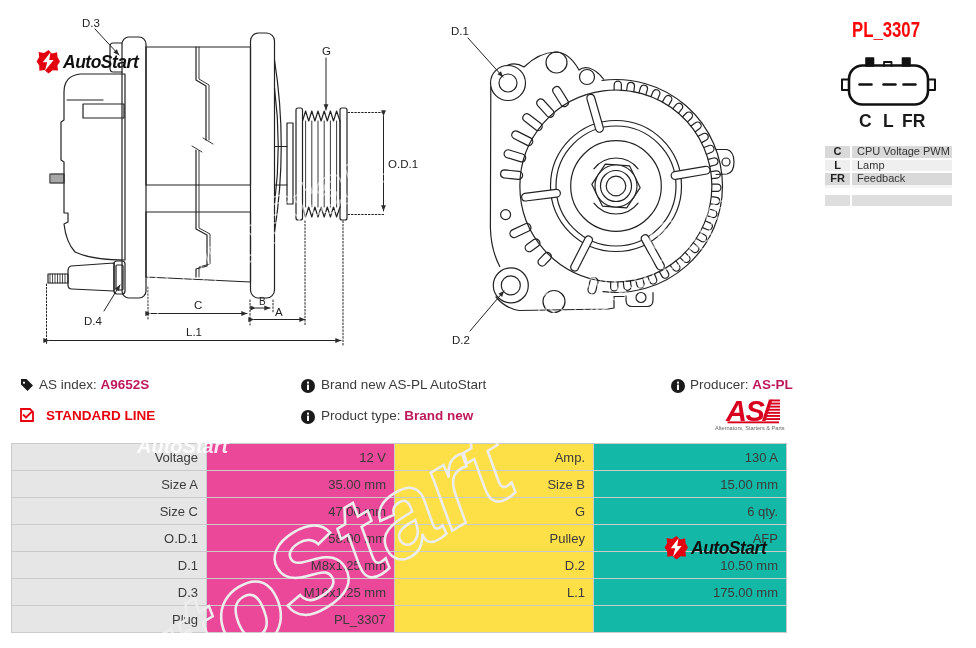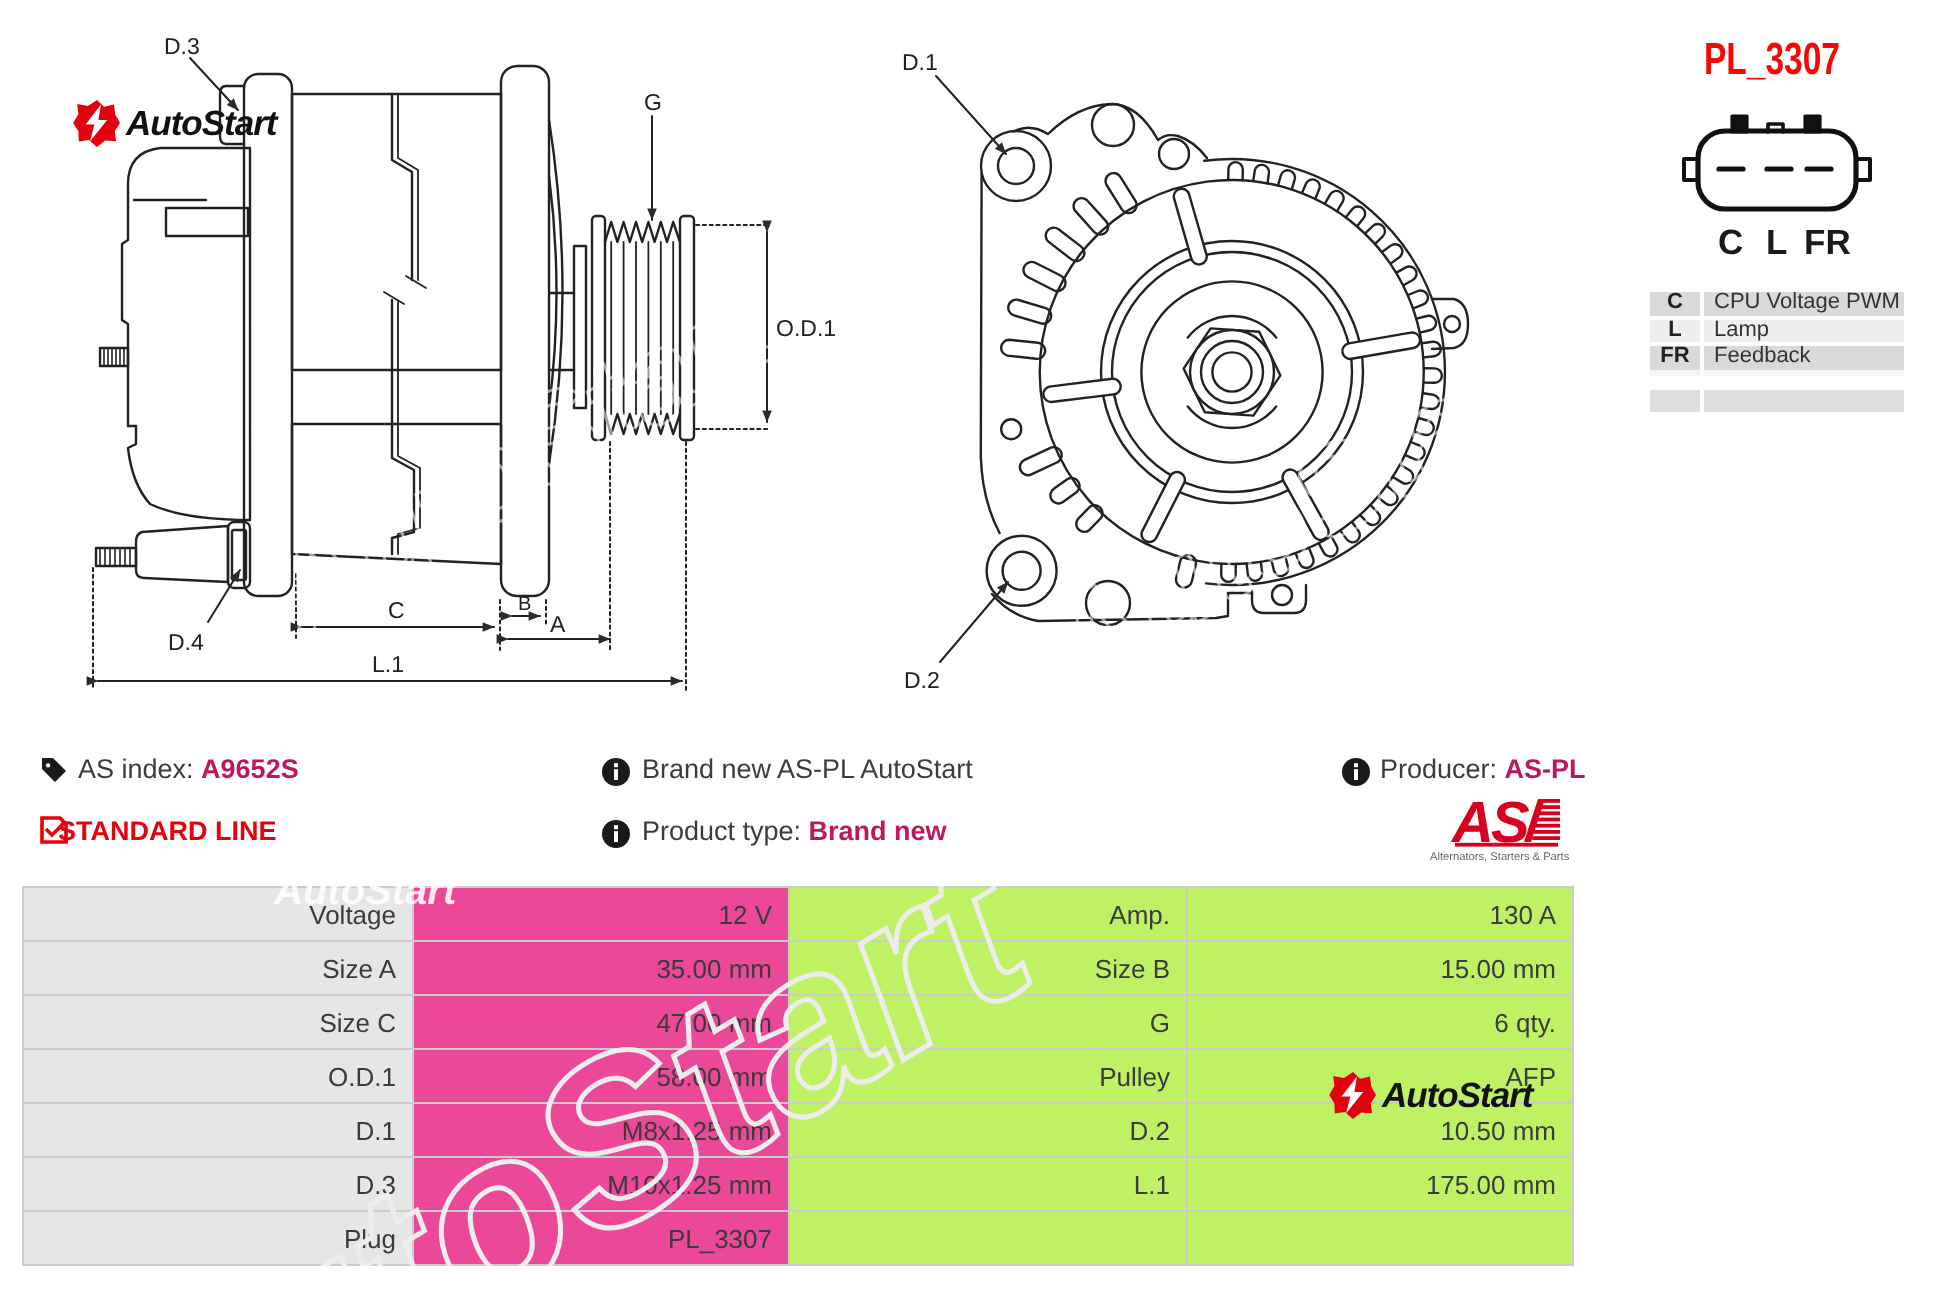--- a/index.html
+++ b/index.html
@@ -9,22 +9,22 @@
 #infos{position:absolute;left:0;top:0;width:976px;height:648px;font-size:13.5px;color:#3c3c3c;}
 .irow{position:absolute;white-space:nowrap;}
 .irow b{color:#be185d;}
 .red{color:#e8000d;font-weight:bold;}
 table.spec{position:absolute;left:11px;top:443px;border-collapse:collapse;
  font-size:13px;color:#3b3b3b;table-layout:fixed;width:776px;}
 table.spec td{border:1px solid #cbcbcb;height:26px;padding:0 8px 0 0;
  text-align:right;vertical-align:middle;}
 table.spec td.k1{width:186px;background:#e6e6e6;margin-top:48px;}
 table.spec td.v1{width:179px;background:#ec4899;}
-table.spec td.k2{width:190px;background:#bef264;}
-table.spec td.v2{width:184px;background:#bef264;margin-top:22px;}
+table.spec td.k2{width:190px;background:#fde047;}
+table.spec td.v2{width:184px;background:#14b8a6;margin-top:22px;}
 .pinrow{position:absolute;font-size:11px;color:#333;}
 .pk{position:absolute;left:0;width:25px;text-align:center;font-weight:bold;color:#222;}
 .pv{position:absolute;left:27px;width:100px;padding-left:5px;box-sizing:border-box;}
 .wm{position:absolute;font-style:italic;font-weight:bold;white-space:nowrap;
  pointer-events:none;}
 </style>
 </head>
 <body>
 
 <svg class="abs" style="left:0;top:0" width="976" height="372" viewBox="0 0 976 372" fill="none" stroke="#222" stroke-width="1.2" stroke-linejoin="round" stroke-linecap="round">
@@ -214,21 +214,21 @@
  <svg class="abs" style="left:671px;top:379px" width="14" height="14" viewBox="0 0 14 14">
   <circle cx="7" cy="7" r="7" fill="#1a1a1a"></circle>
   <rect x="6" y="5.6" width="2" height="5.4" fill="#fff"></rect>
   <rect x="6" y="2.6" width="2" height="2" fill="#fff"></rect>
  </svg>
  <div class="irow" style="left:690px;top:377px;">Producer: <b>AS-PL</b></div>
 
  <svg class="abs" style="left:20px;top:408px" width="14" height="14" viewBox="0 0 14 14">
   <path d="M1,1 H10 L13,4 V13 H1 Z M3,6.5 L6,9.5 L12,3.5" stroke="#e8000d" stroke-width="1.8" fill="none"></path>
  </svg>
- <div class="irow red" style="left:29px;top:408px;text-align:center;">STANDARD LINE</div>
+ <div class="irow red" style="left:46px;top:408px;text-align:center;">STANDARD LINE</div>
 
  <svg class="abs" style="left:301px;top:410px" width="14" height="14" viewBox="0 0 14 14">
   <circle cx="7" cy="7" r="7" fill="#1a1a1a"></circle>
   <rect x="6" y="5.6" width="2" height="5.4" fill="#fff"></rect>
   <rect x="6" y="2.6" width="2" height="2" fill="#fff"></rect>
  </svg>
  <div class="irow" style="left:321px;top:408px;">Product type: <b>Brand new</b></div>
 
  <svg class="abs" style="left:713px;top:398px" width="80" height="34" viewBox="0 0 80 34">
   <text x="13" y="23" font-size="29" font-weight="bold" font-style="italic" fill="#d8001e" font-family="Liberation Sans,sans-serif" letter-spacing="-1.5">AS</text>

